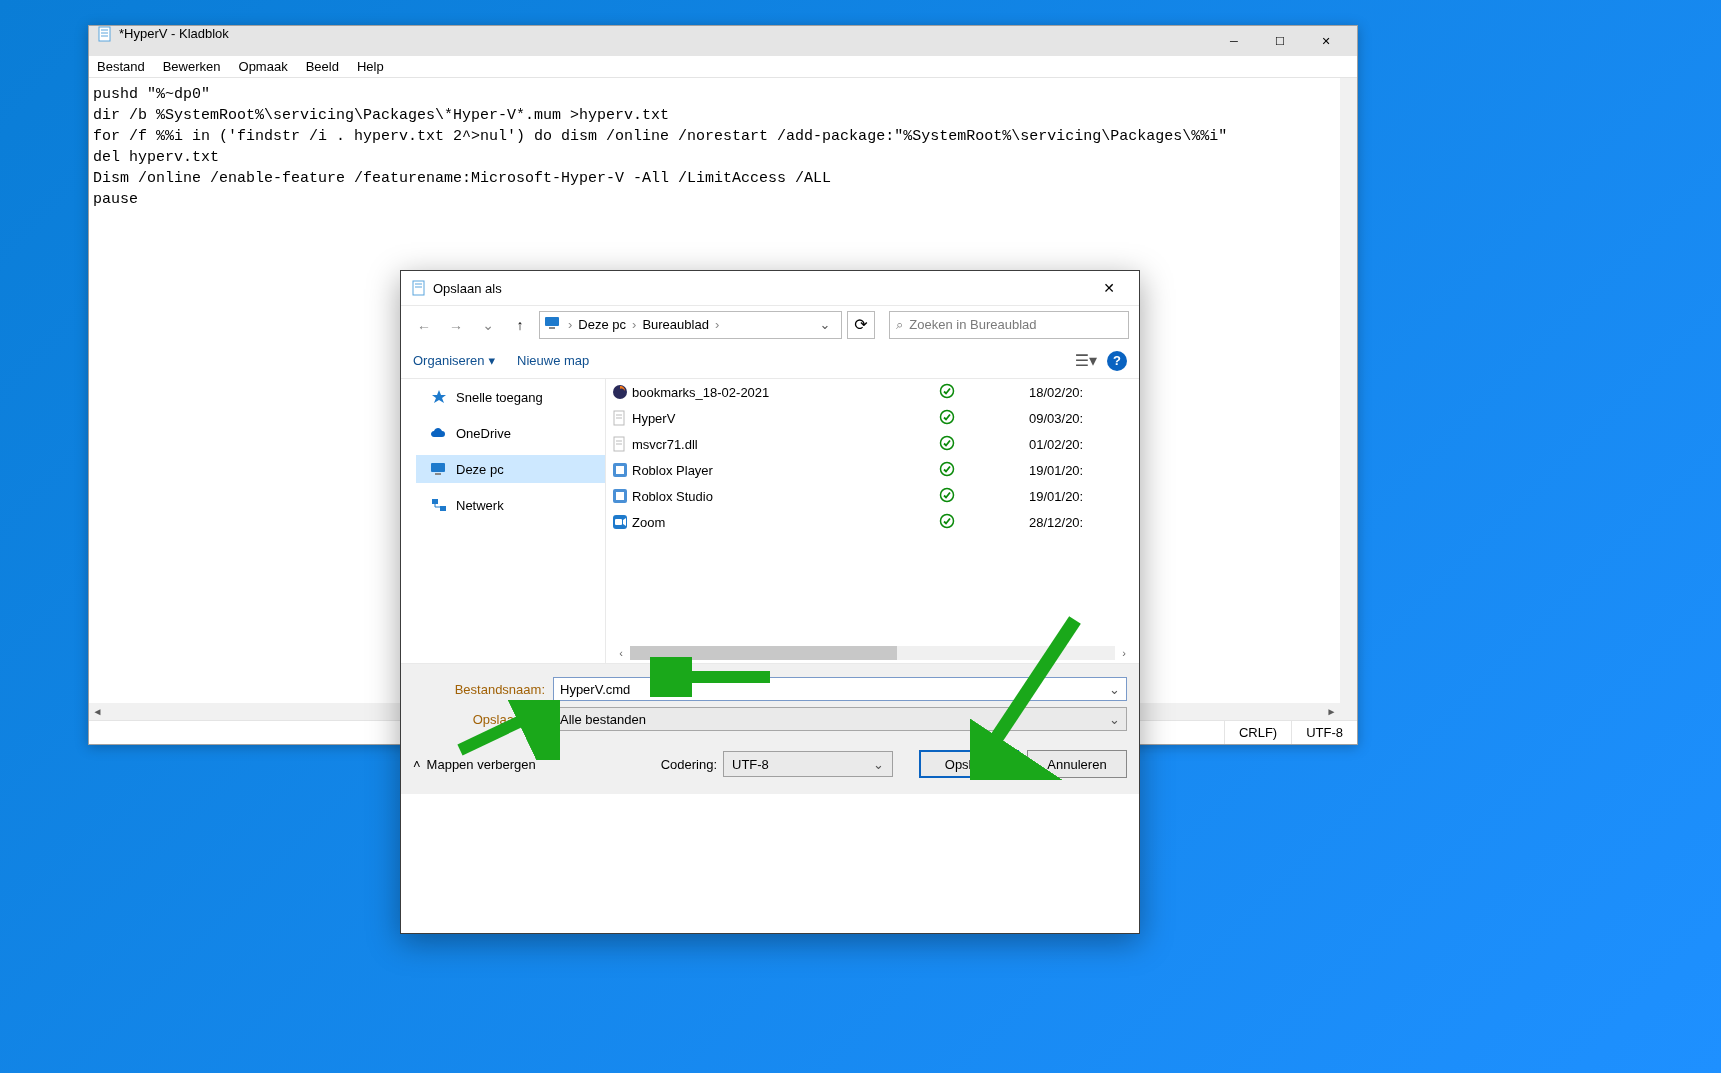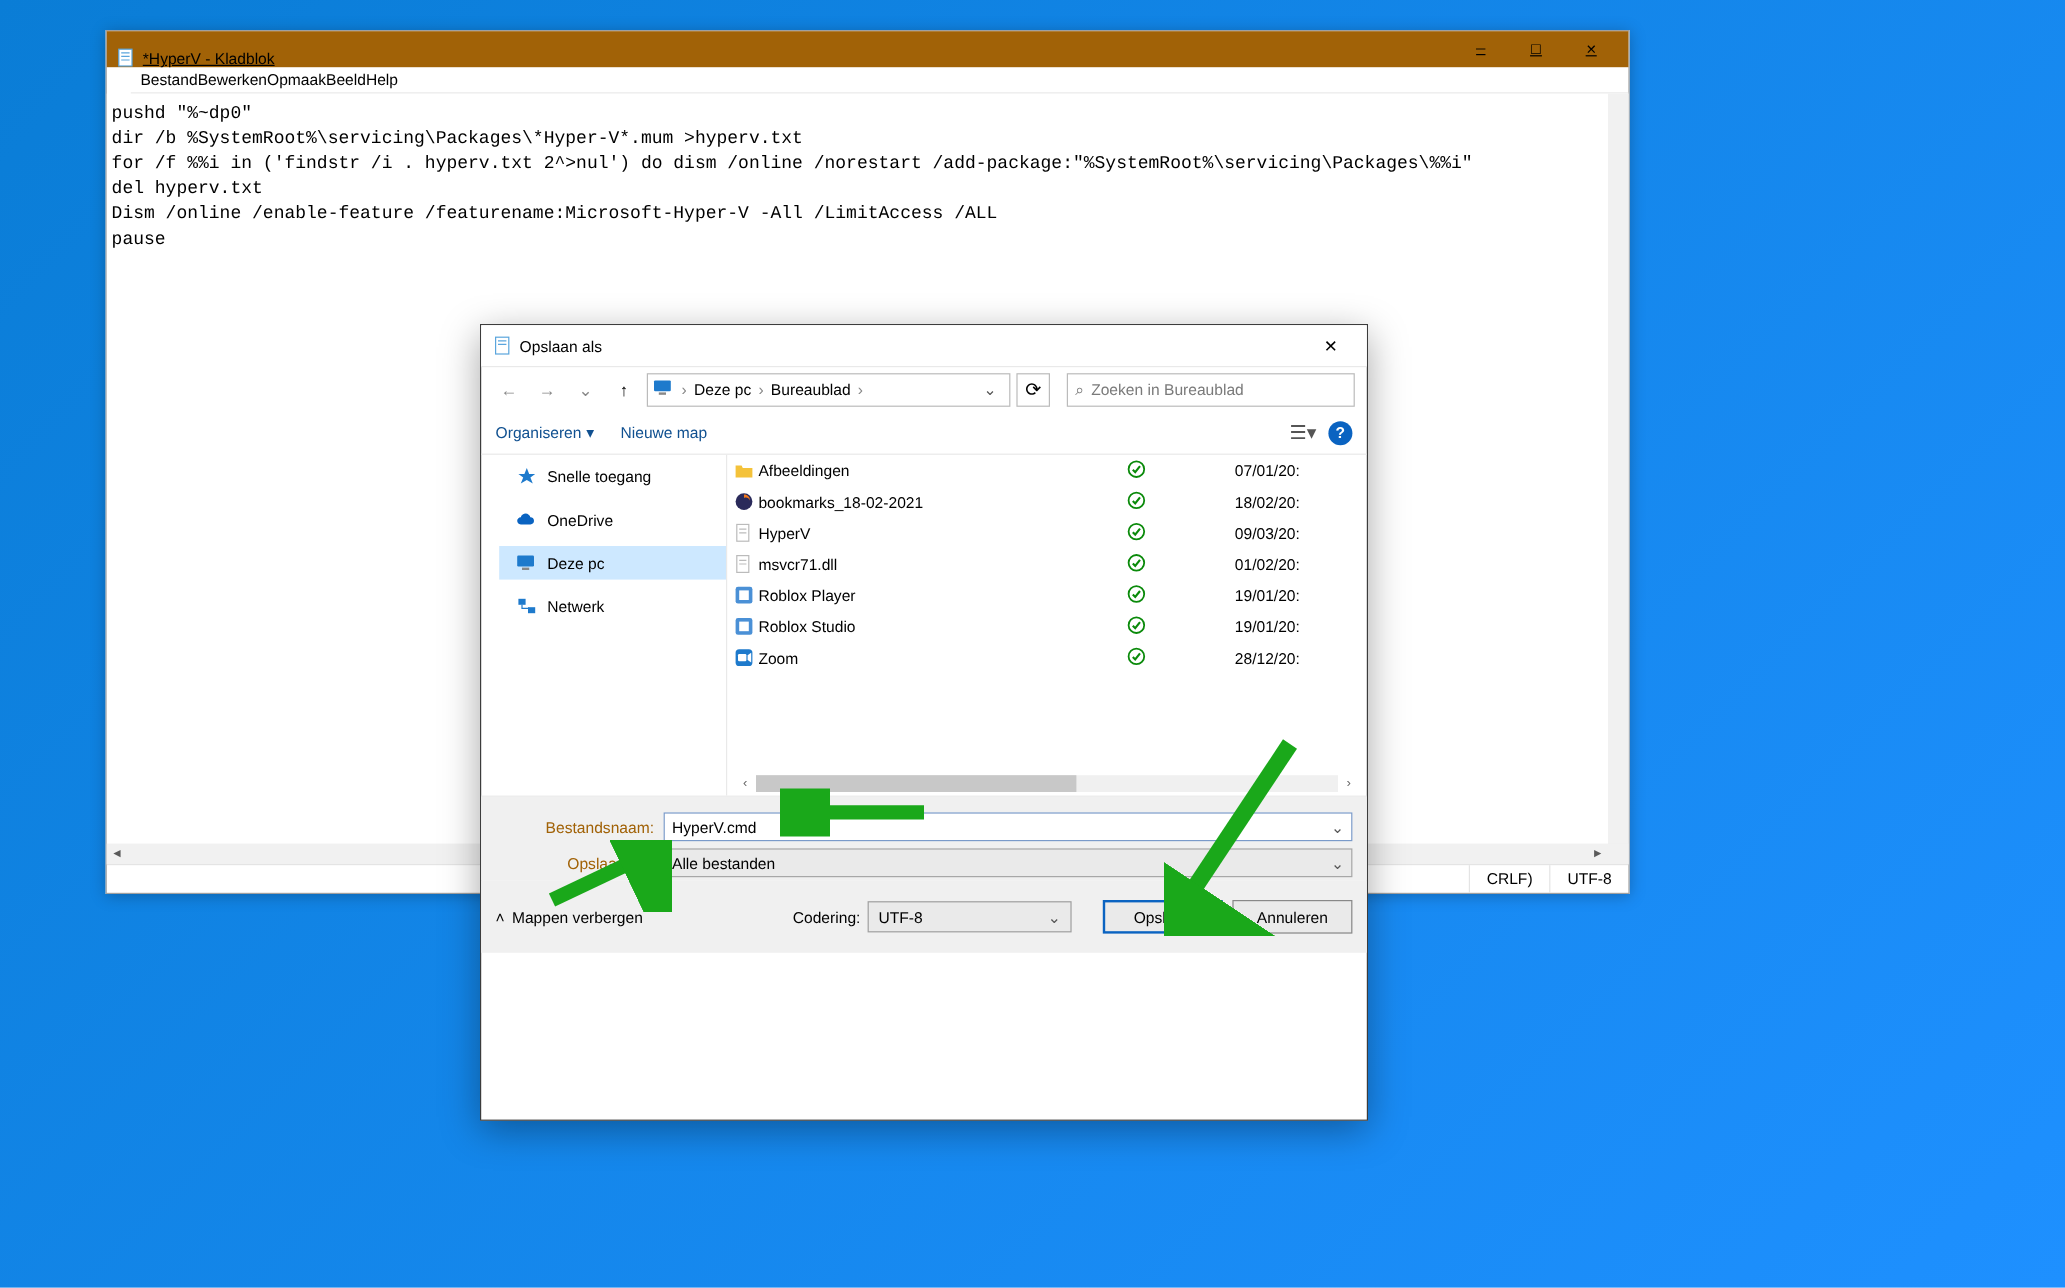--- a/index.html
+++ b/index.html
@@ -4,26 +4,26 @@
 <style>
 * { box-sizing: border-box; margin: 0; padding: 0; font-family: "Segoe UI", Tahoma, sans-serif; }
 body { background: linear-gradient(135deg, #0a7dd6 0%, #1e90ff 100%); width: 1721px; height: 1073px; overflow: hidden; position: relative; }
 .desktop { width: 100%; height: 100%; position: relative; }
 
 
 .notepad {
   position: absolute; left: 88px; top: 25px; width: 1270px; height: 720px;
   background: #fff; border: 1px solid #a0a0a0; box-shadow: 0 2px 12px rgba(0,0,0,.25);
 }
-.np-titlebar { height: 30px; display: flex; align-items: flex-end; padding: 0 8px; background:#a16207;text-decoration:underline; }
+.np-titlebar { height: 30px; display: flex; align-items: flex-start; padding: 0 8px; background:#e5e5e5; }
 .np-title { font-size: 13px; color:#000; }
 .np-icon { width:16px; height:16px; margin-right:6px; display:inline-flex;}
 .np-ctrls { margin-left:auto; display:flex; }
 .np-ctrl { width:46px; height:30px; display:flex; align-items:center; justify-content:center; color:#000; font-size:11px;}
-.np-menubar { height:22px; display:flex; align-items:center; padding:0 8px; font-size:13px; color:#000; border-bottom:1px solid #e4e4e4;margin-left:20px;}
+.np-menubar { height:22px; display:flex; align-items:center; gap:18px; padding:0 8px; font-size:13px; color:#000; border-bottom:1px solid #e4e4e4;}
 .np-menubar span{cursor:default;}
 .np-body { position:relative; height:calc(100% - 52px - 24px); background:#fff;}
 .np-text { font-family: Consolas, "Courier New", monospace; font-size:15px; white-space:pre; padding:6px 4px; line-height:1.4;}
 .np-vscroll { position:absolute; right:0; top:0; width:17px; height:100%; background:#f1f1f1;}
 .np-hscroll { position:absolute; left:0; right:17px; bottom:0; height:17px; background:#f1f1f1; display:flex; align-items:center;}
 .np-hscroll .arrow{width:17px;height:17px;display:flex;align-items:center;justify-content:center;color:#5a5a5a;font-size:10px;}
 .np-hscroll .track{flex:1;}
 .np-corner{position:absolute;right:0;bottom:0;width:17px;height:17px;background:#f1f1f1;}
 .np-status { height:24px; border-top:1px solid #e4e4e4; display:flex; justify-content:flex-end; align-items:center; gap:0; font-size:13px; color:#000;}
 .np-status .cell{padding:0 14px; border-left:1px solid #e4e4e4; height:100%; display:flex;align-items:center;}
@@ -223,33 +223,20 @@
               </svg>
             </span>
         <span>Netwerk</span>
       </div>
     </div>
 
     <div class="sa-list">
       <div class="sa-rows" id="file-rows">
             <div class="sa-row">
               <span class="ic">
-                <svg width="16" height="14">
-                  <path d="M1 3h5l1 2h8v8H1z" fill="#f4c23a"></path>
-                </svg>
-              </span>
-              <span class="nm">Afbeeldingen</span>
-              <span class="st"><svg width="16" height="16">
-                  <circle cx="8" cy="8" r="6.5" fill="none" stroke="#0a8a0a" stroke-width="1.5"></circle>
-                  <path d="M5 8.5l2 2 4-5" fill="none" stroke="#0a8a0a" stroke-width="1.8"></path>
-                </svg></span>
-              <span class="dt">07/01/20:</span>
-            </div>
-            <div class="sa-row">
-              <span class="ic">
                 <svg width="16" height="16">
                   <circle cx="8" cy="8" r="7" fill="#2a2a5a"></circle>
                   <path d="M8 2c3 0 5 2 5 5-1-2-3-3-5-2 0-1 0-2 0-3z" fill="#f47a1b"></path>
                 </svg>
               </span>
               <span class="nm">bookmarks_18-02-2021</span>
               <span class="st"><svg width="16" height="16">
                   <circle cx="8" cy="8" r="6.5" fill="none" stroke="#0a8a0a" stroke-width="1.5"></circle>
                   <path d="M5 8.5l2 2 4-5" fill="none" stroke="#0a8a0a" stroke-width="1.8"></path>
                 </svg></span>

